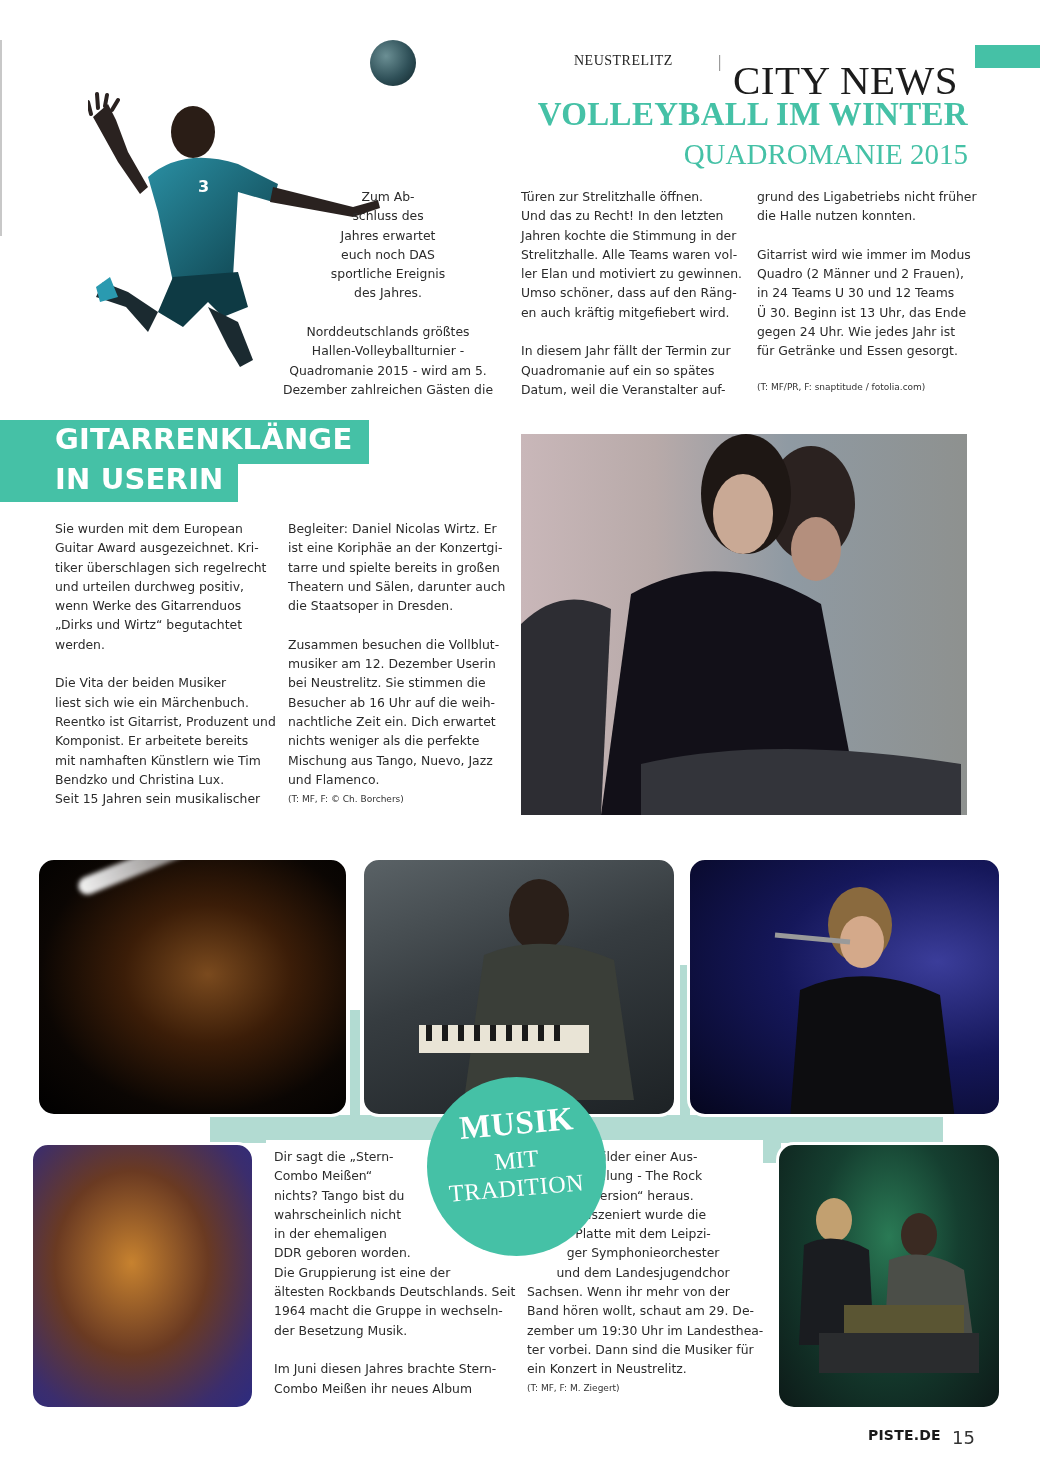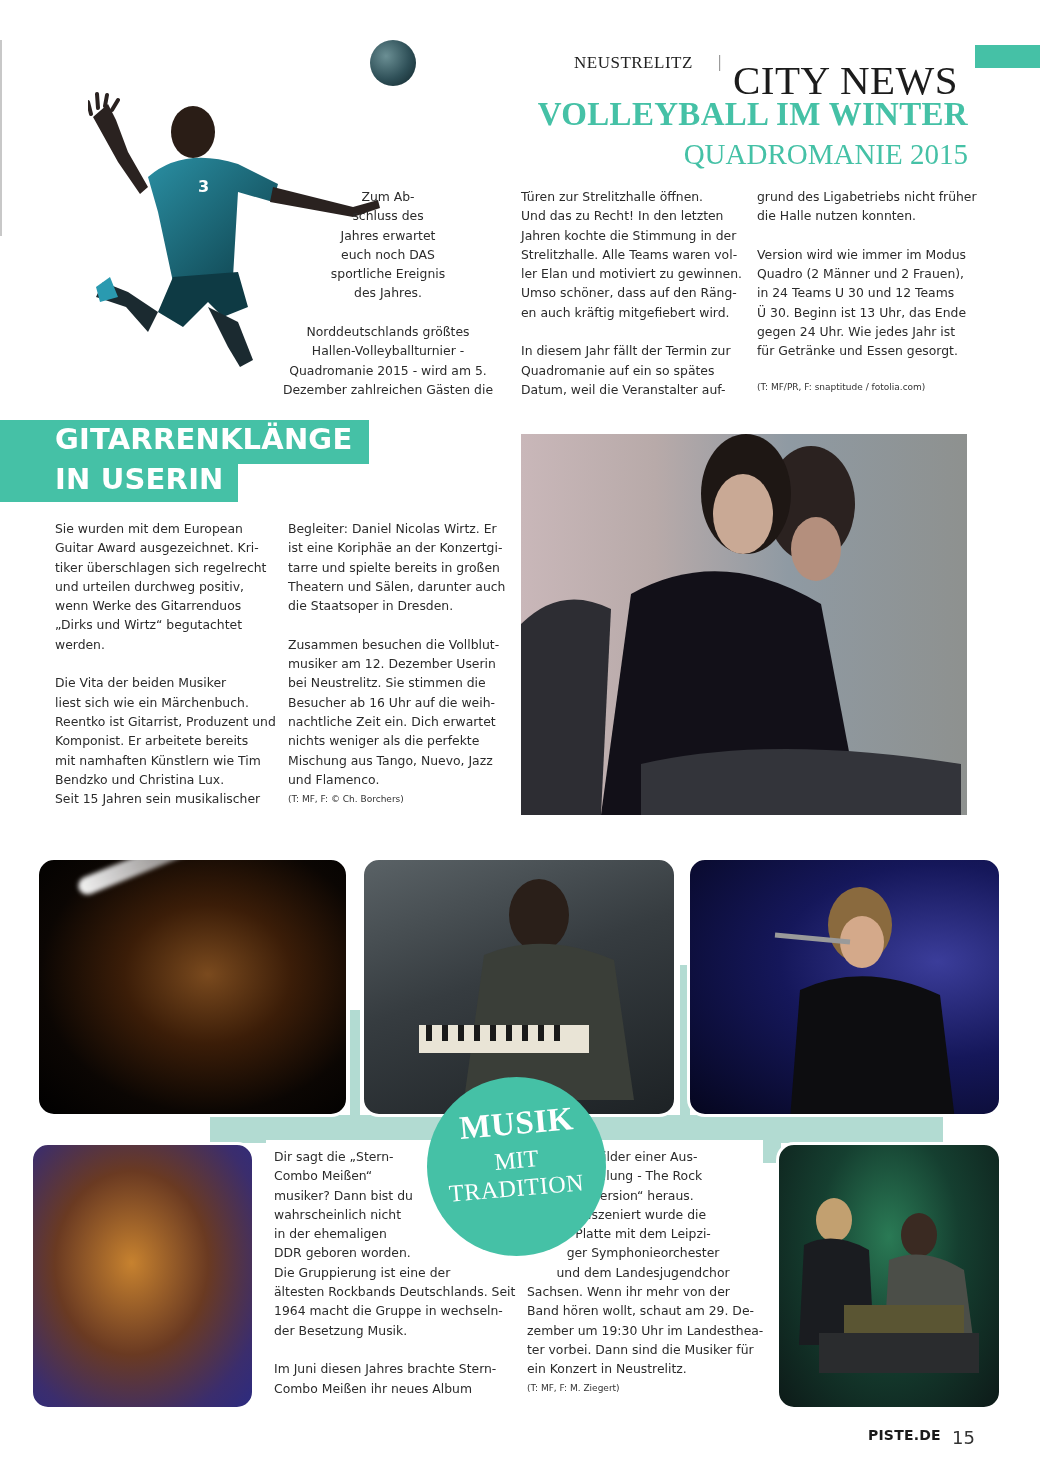--- a/index.html
+++ b/index.html
@@ -2,21 +2,21 @@
 <html><head>
 <meta charset="utf-8">
 <style>
   * { box-sizing: border-box; margin: 0; padding: 0; }
   html, body { width: 1040px; height: 1471px; background: #ffffff; overflow: hidden; }
   body { position: relative; font-family: "DejaVu Sans", sans-serif; color: #2a2a2a; }
 
   .abs { position: absolute; }
 
   
-  .hdr-kicker { left: 574px; top: 53px; font-family: "Liberation Serif", serif; font-size: 17px; letter-spacing: 0.5px; color: #222; text-align: center; }
+  .hdr-kicker { left: 574px; top: 53px; font-family: "Liberation Serif", serif; font-size: 14px; letter-spacing: 0.5px; color: #222; text-align: center; }
   .hdr-sep { left: 718px; top: 52px; font-family: "Liberation Serif", serif; font-size: 17px; color: #777; }
   .hdr-title { left: 733px; top: 32px; font-family: "Liberation Serif", serif; font-size: 41px; color: #1c1c1c; letter-spacing: 0.5px; margin-top: 24px; }
   .hdr-bar { left: 975px; top: 45px; width: 65px; height: 23px; background: #45c1a6; }
 
   .vb-title { right: 72px; top: 96px; font-family: "Liberation Serif", serif; font-weight: bold; font-size: 33px; color: #45c1a6; text-align: right; letter-spacing: 0.3px; }
   .vb-sub { right: 72px; top: 138px; font-family: "Liberation Serif", serif; font-size: 29px; color: #45c1a6; text-align: right; }
 
   
   .vb-ball { left: 370px; top: 40px; width: 46px; height: 46px; border-radius: 50%;
     background: radial-gradient(circle at 35% 35%, #6b8f94 0%, #2f5058 55%, #0f2328 100%); }
@@ -139,21 +139,21 @@
     <p>en auch kräftig mitgefiebert wird.</p>
   <div class="gap"></div>
   <p>In diesem Jahr fällt der Termin zur</p>
     <p>Quadromanie auf ein so spätes</p>
     <p>Datum, weil die Veranstalter auf-</p>
 </div>
 <div class="abs txt vb-col3">
   <p>grund des Ligabetriebs nicht früher</p>
     <p>die Halle nutzen konnten.</p>
   <div class="gap"></div>
-  <p>Version wird wie immer im Modus</p>
+  <p>Gitarrist wird wie immer im Modus</p>
     <p>Quadro (2 Männer und 2 Frauen),</p>
     <p>in 24 Teams U 30 und 12 Teams</p>
     <p>Ü 30. Beginn ist 13 Uhr, das Ende</p>
     <p>gegen 24 Uhr. Wie jedes Jahr ist</p>
     <p>für Getränke und Essen gesorgt.</p>
   <div class="gap"></div>
   <p class="credit">(T: MF/PR, F: snaptitude / fotolia.com)</p>
 </div>
 
 <div class="abs gt-band1"></div>
@@ -260,21 +260,21 @@
 
 <div class="abs circle">
   <div class="abs c-musik">MUSIK</div>
   <div class="abs c-mit">MIT</div>
   <div class="abs c-trad">TRADITION</div>
 </div>
 
 <div class="abs txt sc-col1">
   <p>Dir sagt die „Stern-</p>
     <p>Combo Meißen“</p>
-    <p>musiker? Dann bist du</p>
+    <p>nichts? Tango bist du</p>
     <p>wahrscheinlich nicht</p>
     <p>in der ehemaligen</p>
     <p>DDR geboren worden.</p>
     <p>Die Gruppierung ist eine der</p>
     <p>ältesten Rockbands Deutschlands. Seit</p>
     <p>1964 macht die Gruppe in wechseln-</p>
     <p>der Besetzung Musik.</p>
   <div class="gap"></div>
   <p>Im Juni diesen Jahres brachte Stern-</p>
     <p>Combo Meißen ihr neues Album</p>

